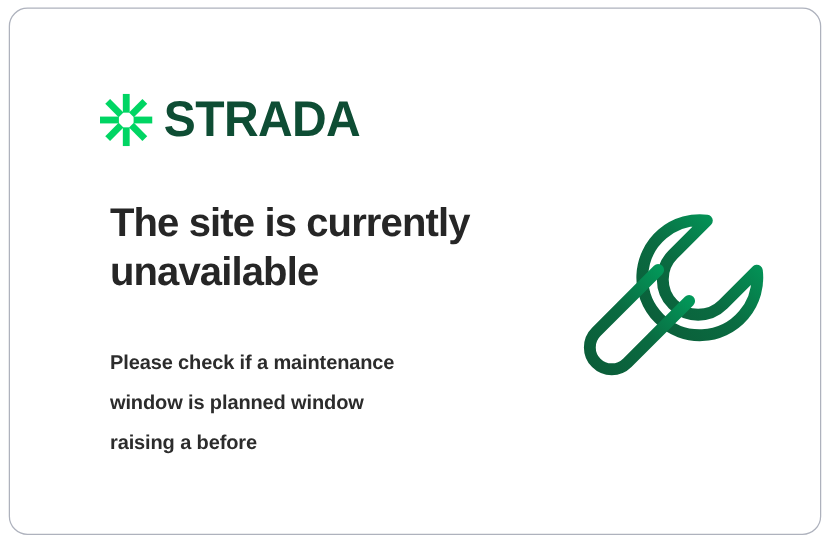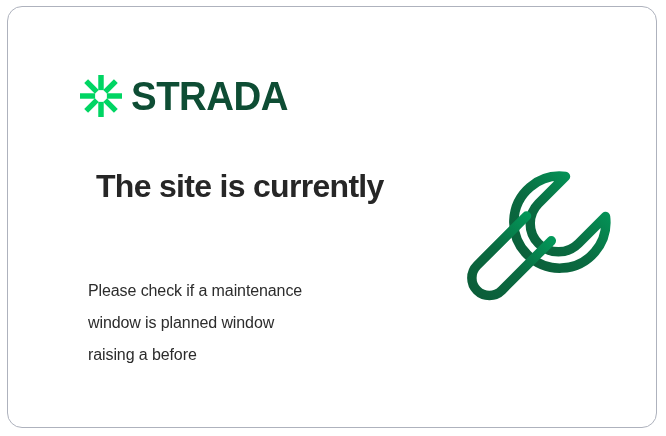--- a/index.html
+++ b/index.html
@@ -63,38 +63,38 @@
     transform: scaleX(0.96);
     transform-origin: left center;
   }
 
   
   .headline {
     position: absolute;
     left: 80px;
     top: 152px;
     width: 330px;
-    margin: 8px;
+    margin: 0;
     font-family: "Liberation Sans", sans-serif;
     font-size: 32px;
     font-weight: 700;
     line-height: 1.22;
     letter-spacing: -0.7px;
     color: #262626;
   }
 
   .bodycopy {
     position: absolute;
     left: 80px;
     top: 268px;
     width: 310px;
     margin: 0;
     font-family: "Liberation Sans", sans-serif;
     font-size: 16px;
-    font-weight: 400;
+    font-weight: 700;
     line-height: 2.0;
     letter-spacing: -0.1px;
     color: #2c2c2c;
   }
   .bodycopy span { display: block; }
 
   
   .wrench {
     position: absolute;
     left: 447px;
@@ -124,21 +124,21 @@
             <rect x="43.5" y="0" width="13" height="36" transform="rotate(45 50 50)"></rect>
             <rect x="43.5" y="64" width="13" height="36" transform="rotate(45 50 50)"></rect>
             <rect x="0" y="43.5" width="36" height="13" transform="rotate(45 50 50)"></rect>
             <rect x="64" y="43.5" width="36" height="13" transform="rotate(45 50 50)"></rect>
           </g>
         </g>
       </svg>
       <div class="brand-word">STRADA</div>
     </div>
 
-    <h1 class="headline"><span>The site is currently</span><br></h1>
+    <h1 class="headline"><span>The site is currently</span><br><span>unavailable</span></h1>
 
     <p class="bodycopy">
       <span>Please check if a maintenance</span>
       <span>window is planned window</span>
       <span>raising a before</span>
     </p>
 
     <svg class="wrench" viewBox="0 0 172 172" aria-hidden="true">
       <defs>
         <linearGradient id="wrenchGrad" x1="0" y1="1" x2="1" y2="0">

